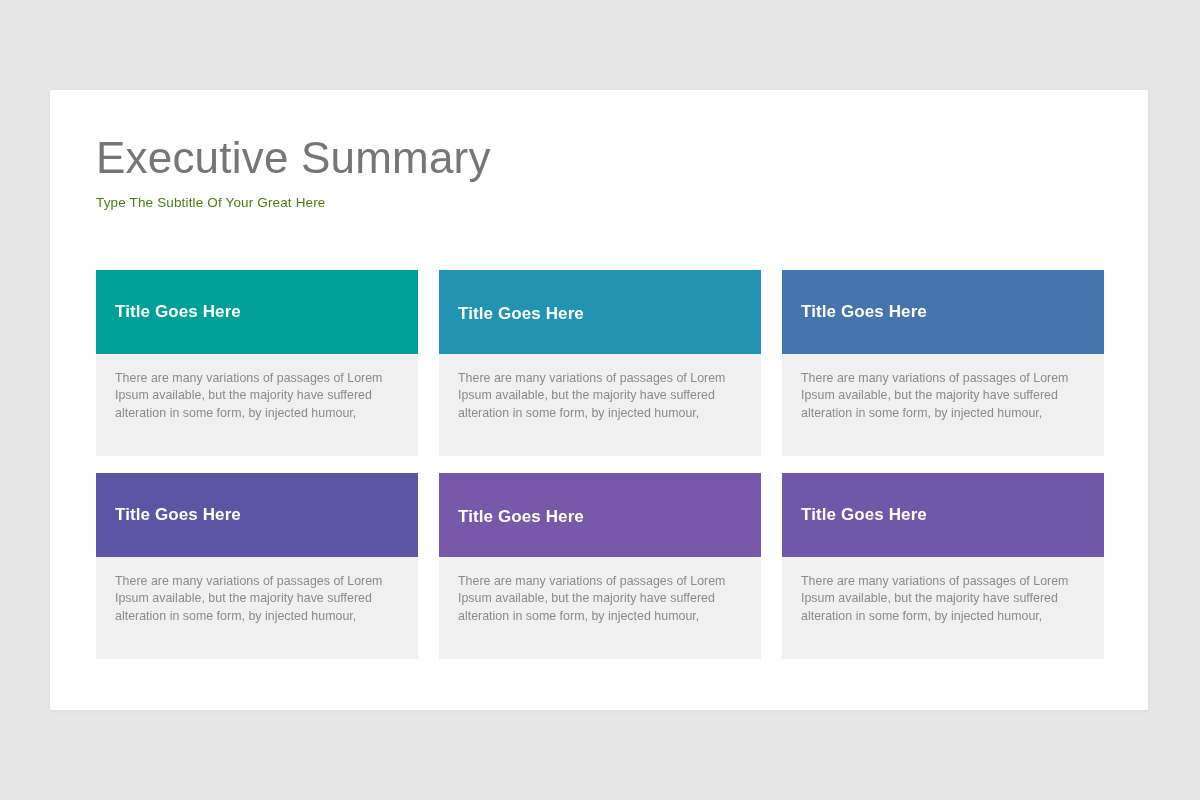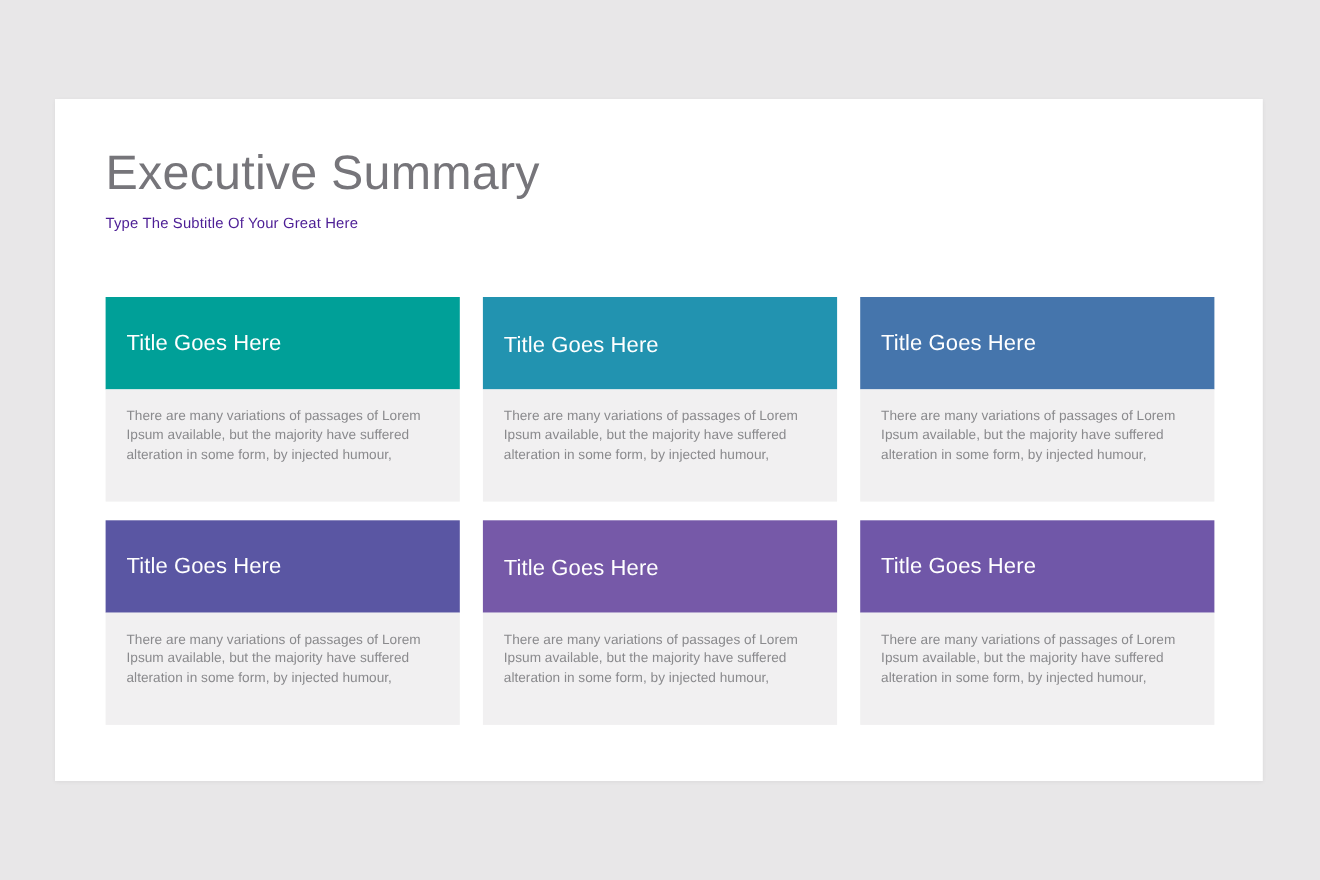--- a/index.html
+++ b/index.html
@@ -79,22 +79,22 @@
 
   .card-header {
     height: 84px;
     flex: 0 0 84px;
     display: flex;
     align-items: center;
     padding: 0 0 0 19px;
   }
 
   .card-title {
-    font-size: 20px;
-    font-weight: normal;
+    font-size: 17px;
+    font-weight: bold;
     color: #ffffff;
     letter-spacing: 0.1px;
     line-height: 1.2;
     white-space: nowrap;
   }
 
   .card-body {
     flex: 1 1 auto;
     background: #f1f0f1;
     padding: 16px 30px 16px 19px;
@@ -113,21 +113,21 @@
 </style>
 </head>
 <body style="background: rgb(232, 231, 232);">
 
 <div class="slide-stage">
 
   <div class="slide" style="background: rgb(255, 255, 255);">
 
     <div class="slide-header">
       <div class="slide-title" style="color: rgb(118, 117, 122);">Executive Summary</div>
-      <div class="slide-subtitle" style="color: #4c1d95;">Type The Subtitle Of Your Great Here</div>
+      <div class="slide-subtitle" style="color: #4d7c0f;">Type The Subtitle Of Your Great Here</div>
     </div>
 
     <div class="card-grid">
 
       <div class="card">
         <div class="card-header" style="background: rgb(0, 160, 152);">
           <span class="card-title" style="color: rgb(255, 255, 255);">Title Goes Here</span>
         </div>
         <div class="card-body" style="background: rgb(241, 240, 241);">
           <p class="card-text" style="color: rgb(138, 138, 141);">There are many variations of passages of Lorem Ipsum available, but the majority have suffered alteration in some form, by injected humour,</p>

